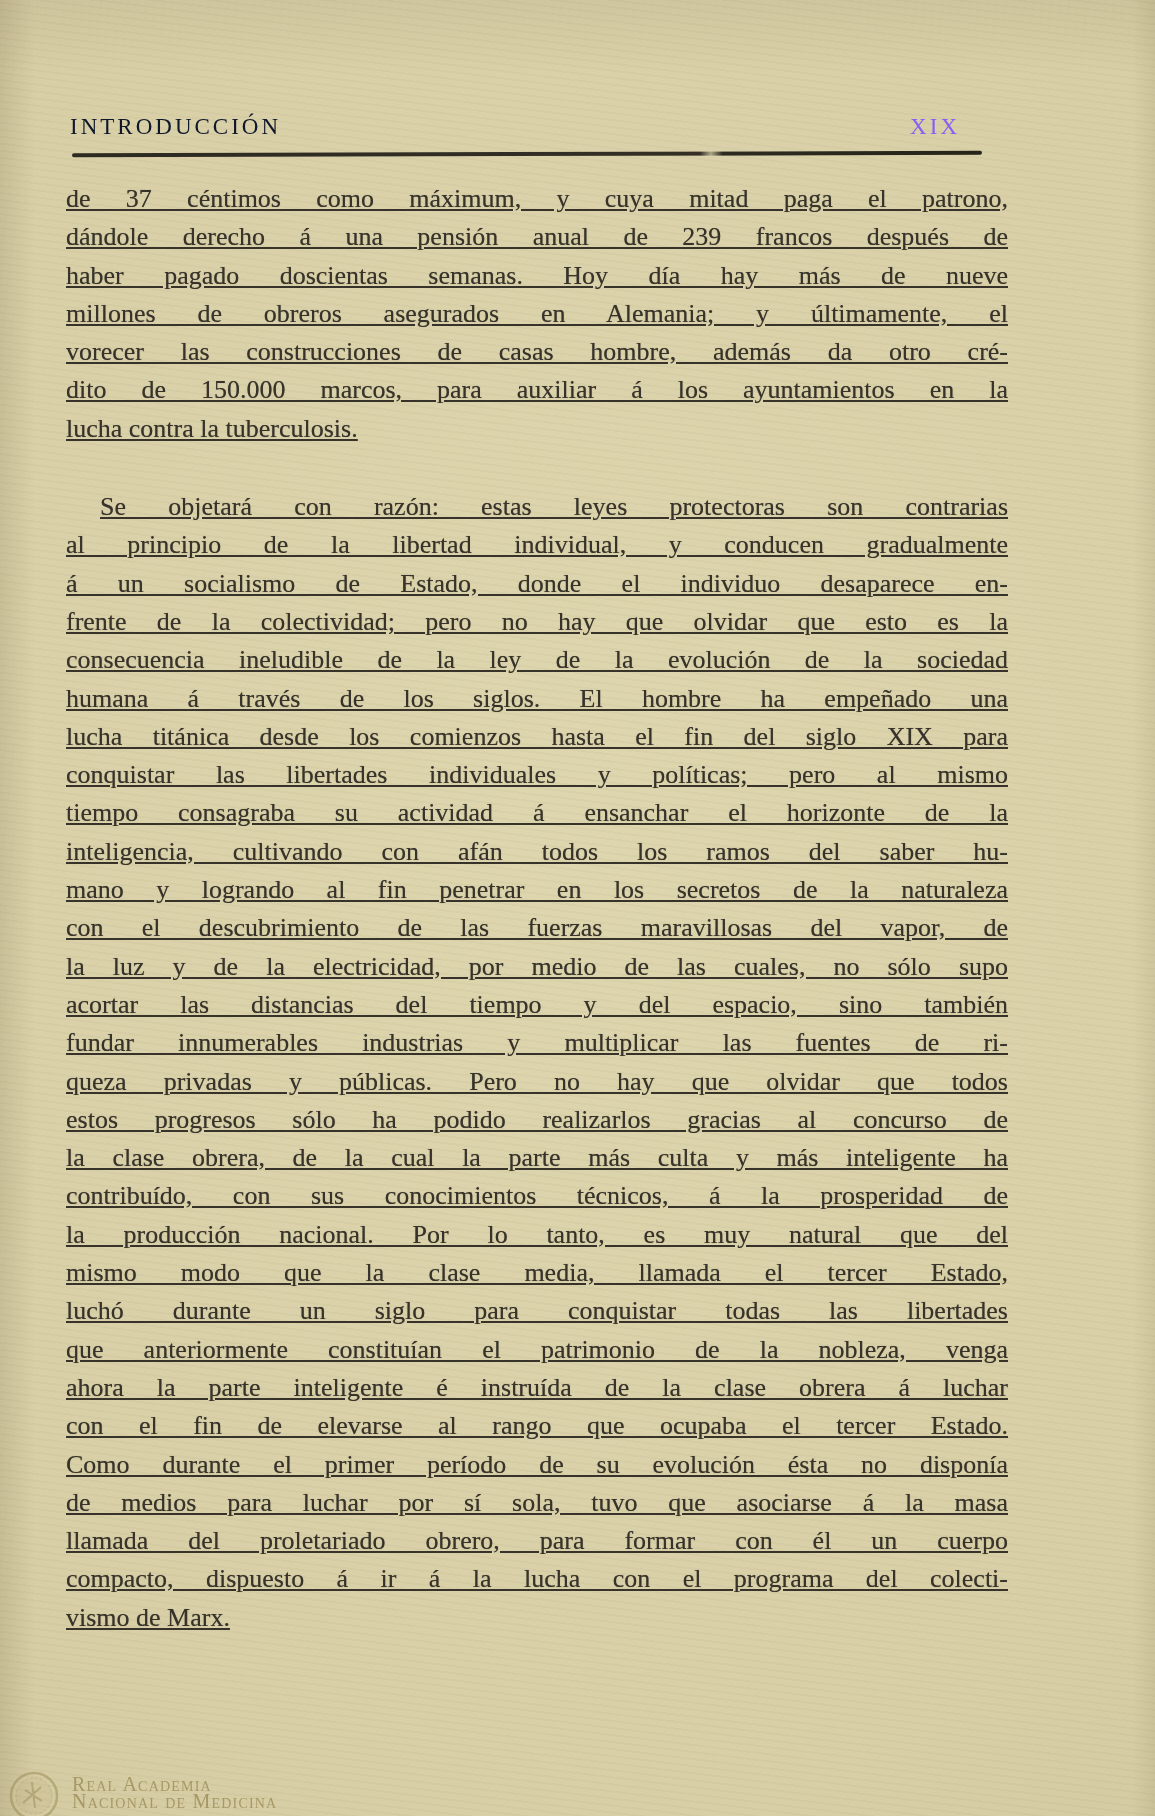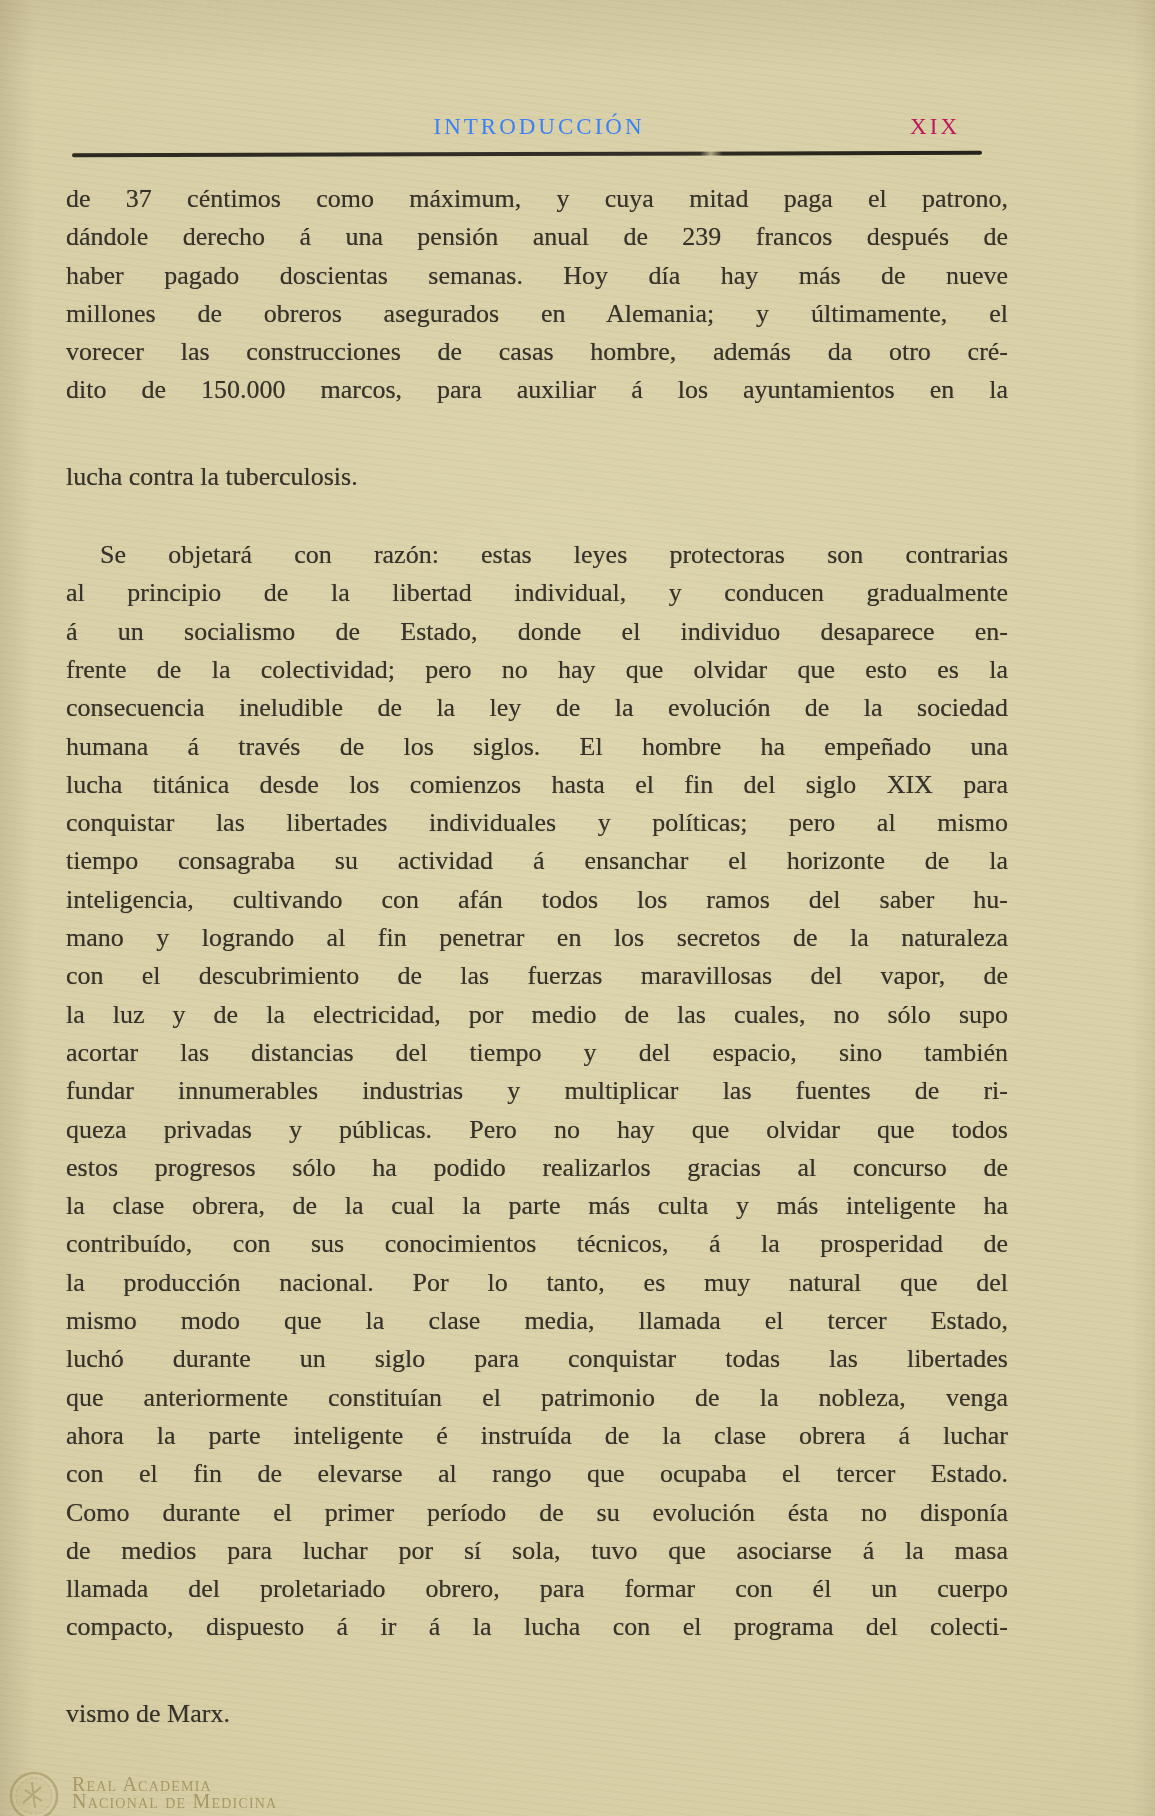--- a/index.html
+++ b/index.html
@@ -19,48 +19,49 @@
     position: absolute; inset: 0; pointer-events: none;
     background:
       repeating-linear-gradient(7deg, rgba(120,105,65,0.035) 0 2px, rgba(0,0,0,0) 2px 7px),
       repeating-linear-gradient(96deg, rgba(255,252,230,0.05) 0 3px, rgba(0,0,0,0) 3px 9px);
     mix-blend-mode: multiply;
   }
   .running-head {
     position: absolute; top: 114px; left: 70px; width: 938px; height: 32px;
   }
   .running-head .head-title {
-    display: block; text-align: center;
+    display: block; text-align: left;
     font-size: 23px; letter-spacing: 3px;
-    color: #3b82f6;
+    color: #0f172a;
   }
   .running-head .page-number {
     position: absolute; right: 48px; top: 0;
     font-size: 23px; letter-spacing: 3px;
-    color: #be185d;
+    color: #8b5cf6;
   }
   .head-rule {
     position: absolute; top: 152px; left: 72px; width: 910px; height: 4px;
     background: linear-gradient(to right,
       #2d2a22 0%, #332f26 69%, rgba(45,42,34,0.25) 70.2%,
       #2d2a22 71.5%, #262319 100%);
     border-radius: 2px;
     transform: rotate(-0.15deg);
   }
   .body-text {
     position: absolute; top: 180px; left: 66px; width: 942px;
     font-size: 26px; line-height: 38.3px;
     text-shadow: 0 0 0.7px rgba(45,42,32,0.55);
+    text-decoration: underline;
   }
   .line {
     text-align: justify;
     text-align-last: justify;
   }
   .line.indent { text-indent: 34px; margin-top: 40px; }
-  .line.last { text-align-last: left; margin-top: 48px; }
+  .line.last { text-align-last: left; }
   .watermark {
     position: absolute; left: 8px; top: 1764px;
     display: flex; align-items: flex-start; gap: 12px;
     color: rgba(146,129,78,0.78);
     pointer-events: none;
   }
   .seal { width: 52px; height: 52px; margin-top: 6px; opacity: 0.6; }
   .wm-text {
     margin-top: 12px;
     font-variant: small-caps;

